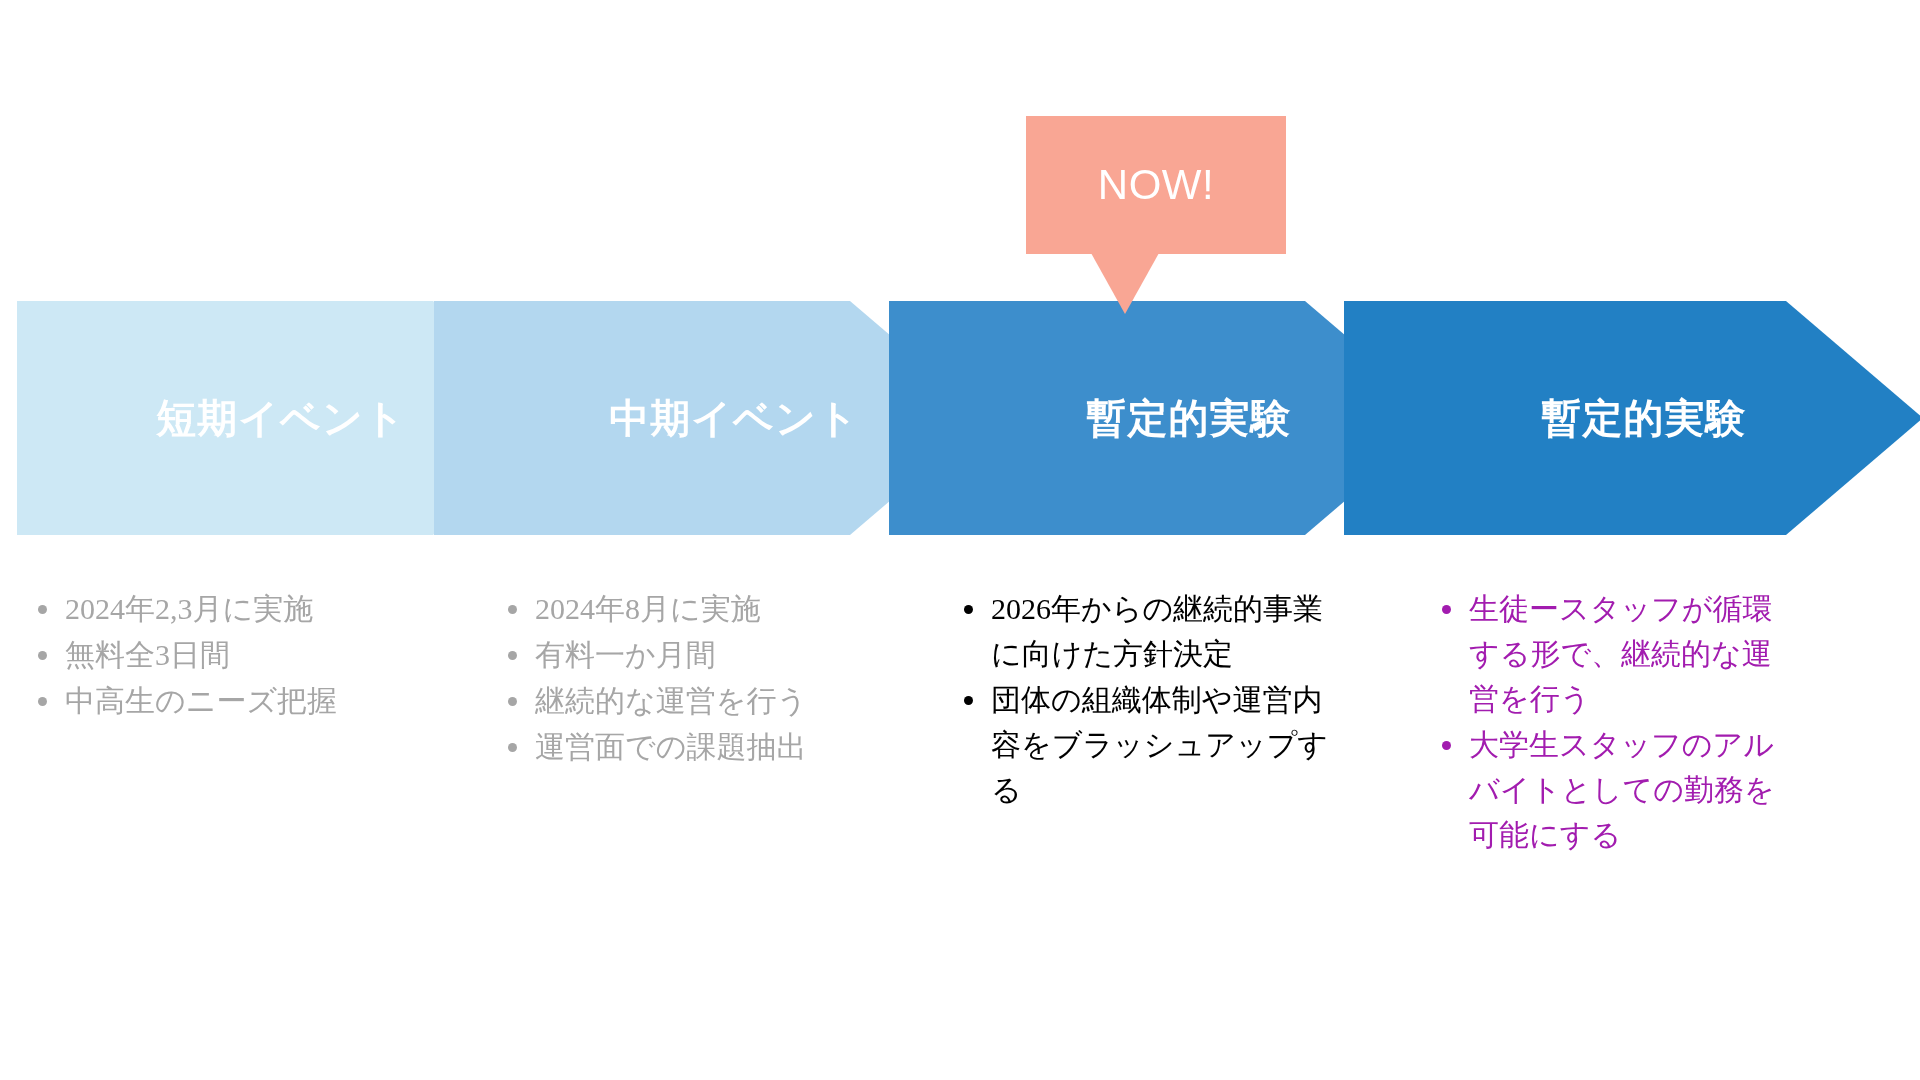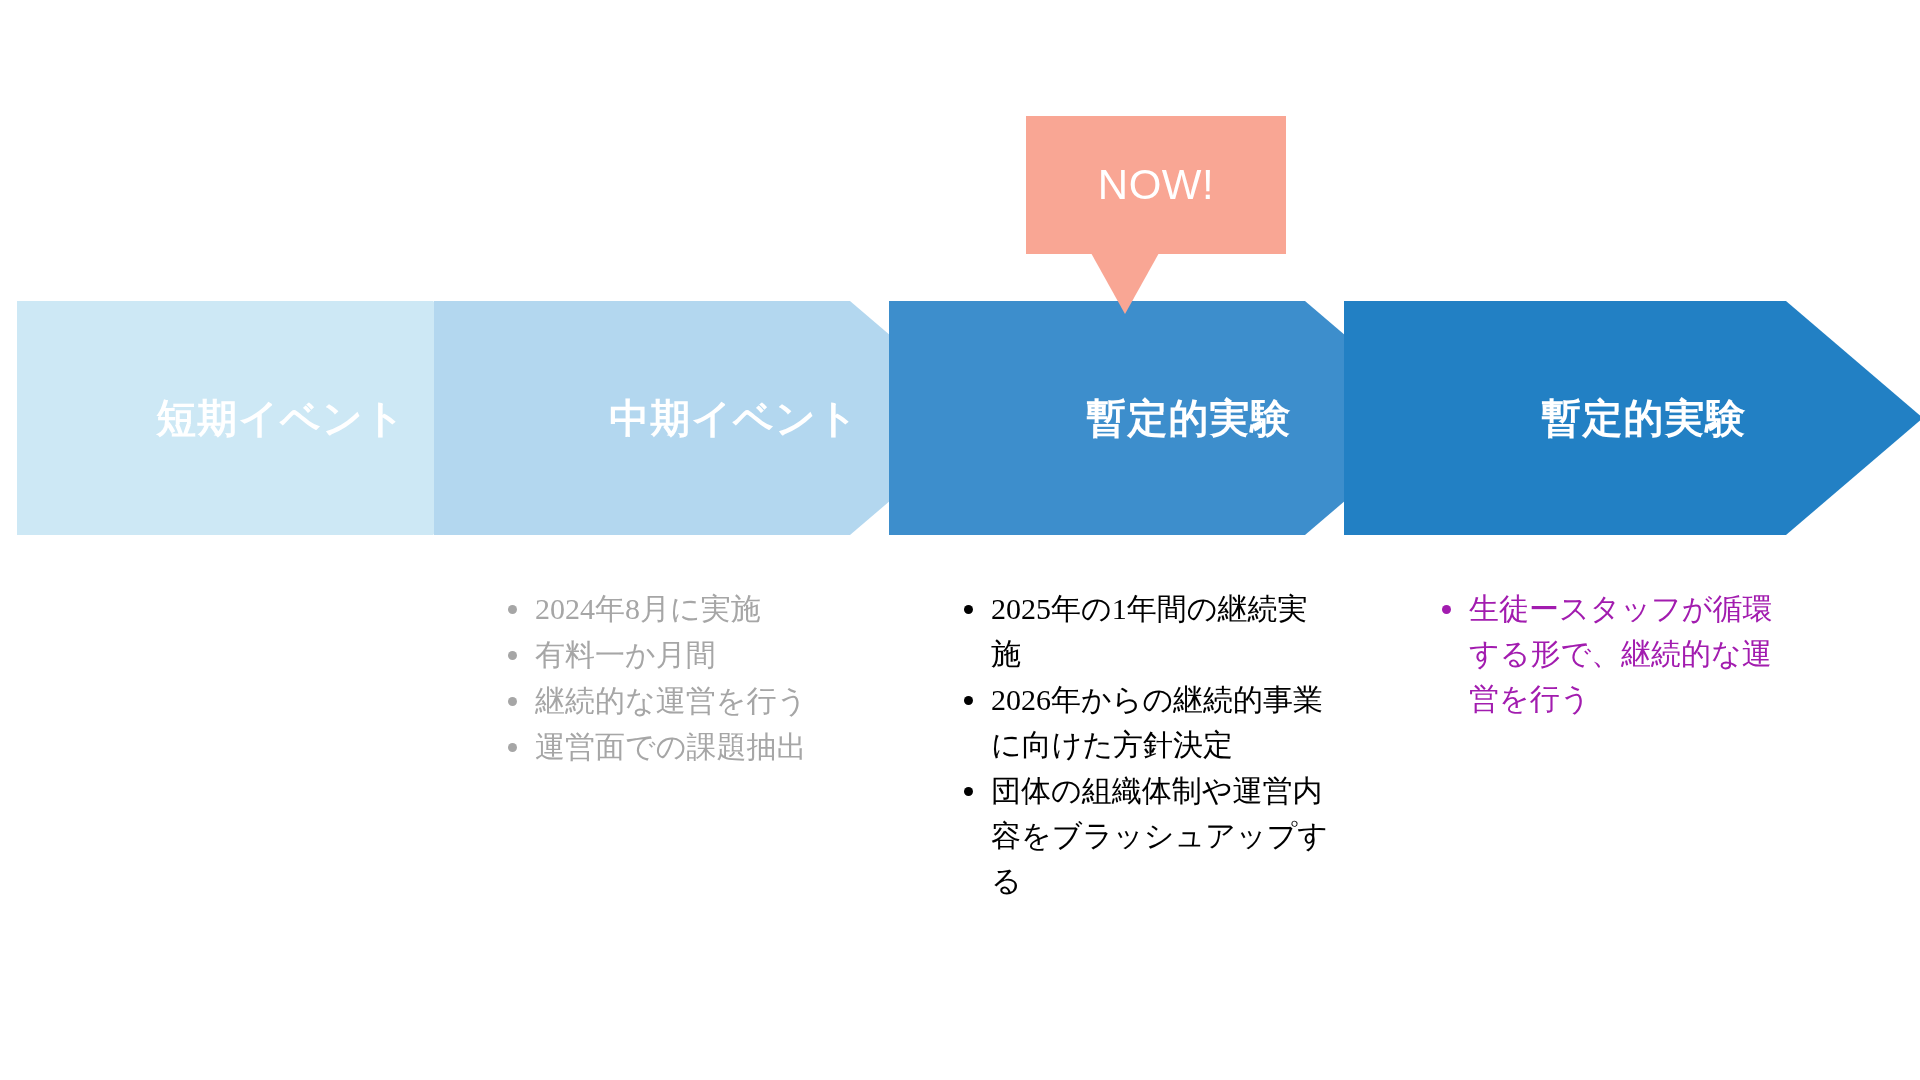--- a/index.html
+++ b/index.html
@@ -153,34 +153,41 @@
   <div class="chev-label c2">暫定的実験</div>
   <div class="chev-label c3">暫定的実験</div>
 
   <div class="callout">
     <div class="callout-body" style="background: rgb(249, 166, 148);">
       <span class="callout-label">NOW!</span>
     </div>
     <div class="callout-tail" style="border-top-color: rgb(249, 166, 148);"></div>
   </div>
 
+  <div class="col col-0" style="color: rgb(166, 166, 166);">
+    <ul>
+        <li>2024年2,3月に実施</li>
+        <li>無料全3日間</li>
+        <li>中高生のニーズ把握</li>
+      </ul>
+  </div>
   <div class="col col-1" style="color: rgb(166, 166, 166);">
     <ul>
         <li>2024年8月に実施</li>
         <li>有料一か月間</li>
         <li>継続的な運営を行う</li>
         <li>運営面での課題抽出</li>
       </ul>
   </div>
   <div class="col col-2" style="color: rgb(0, 0, 0);">
     <ul>
-        <li>2025年の1年間の継続実施</li>
         <li>2026年からの継続的事業に向けた方針決定</li>
         <li>団体の組織体制や運営内容をブラッシュアップする</li>
       </ul>
   </div>
   <div class="col col-3" style="color: #a21caf;">
     <ul>
         <li>生徒ースタッフが循環する形で、継続的な運営を行う</li>
+        <li>大学生スタッフのアルバイトとしての勤務を可能にする</li>
       </ul>
   </div>
 
 </div>
 
 </body></html>

